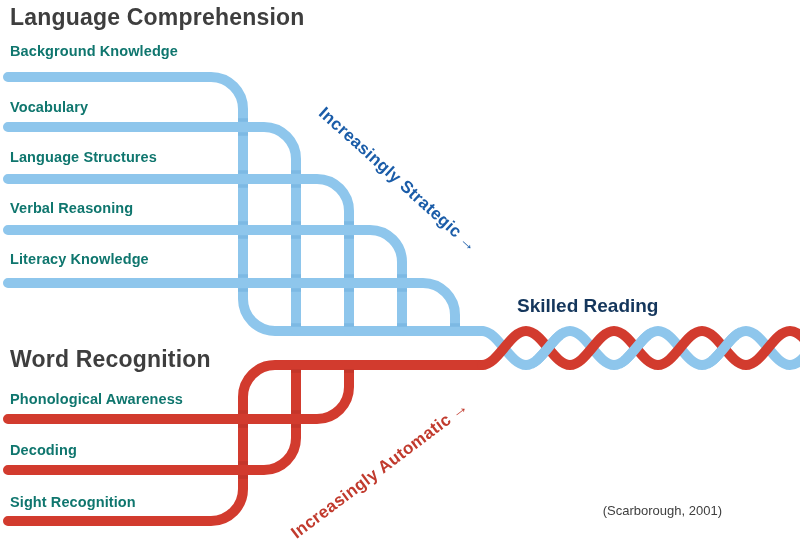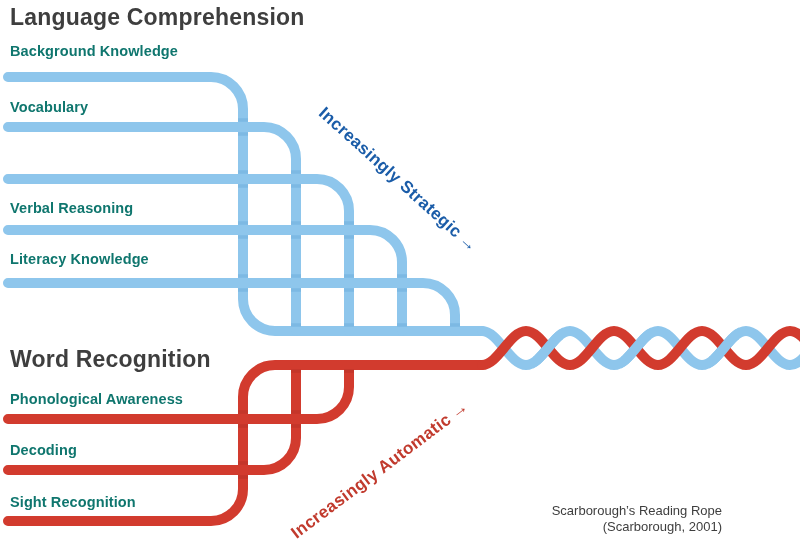--- a/index.html
+++ b/index.html
@@ -77,33 +77,34 @@
         C674 331 686 365 702 365 C718 365 730 331 746 331
         C762 331 774 365 790 365 C806 365 818 331 834 331"></path>
     </g>
   </svg>
 
   <div class="abs heading" style="left:10px;top:4px;">Language Comprehension</div>
   <div class="abs heading" style="left:10px;top:346px;">Word Recognition</div>
 
   <div class="abs strand-label" style="left:10px;top:43px;">Background Knowledge</div>
   <div class="abs strand-label" style="left:10px;top:99px;text-align:center;">Vocabulary</div>
+  <div class="abs strand-label" style="left:10px;top:149px;">Language Structures</div>
   <div class="abs strand-label" style="left:10px;top:200px;">Verbal Reasoning</div>
   <div class="abs strand-label" style="left:10px;top:251px;">Literacy Knowledge</div>
 
   <div class="abs strand-label" style="left:10px;top:391px;text-align:center;">Phonological Awareness</div>
   <div class="abs strand-label" style="left:10px;top:442px;">Decoding</div>
   <div class="abs strand-label" style="left:10px;top:494px;">Sight Recognition</div>
 
+  <div class="abs rope-label" style="left:517px;top:295px;">Skilled Reading</div>
 
   <div class="abs diag diag-blue" style="left:398px;top:180px;">
     <span>Increasingly Strategic</span><span class="arrow">→</span>
   </div>
   <div class="abs diag diag-red" style="left:380px;top:470px;">
     <span>Increasingly Automatic</span><span class="arrow">→</span>
   </div>
 
   <div class="abs attribution" style="right:78px;top:503px;">
-    <div>Scarborough’s Reading Rope</div>
     <div>(Scarborough, 2001)</div>
   </div>
 
 </div>
 
 </body></html>

